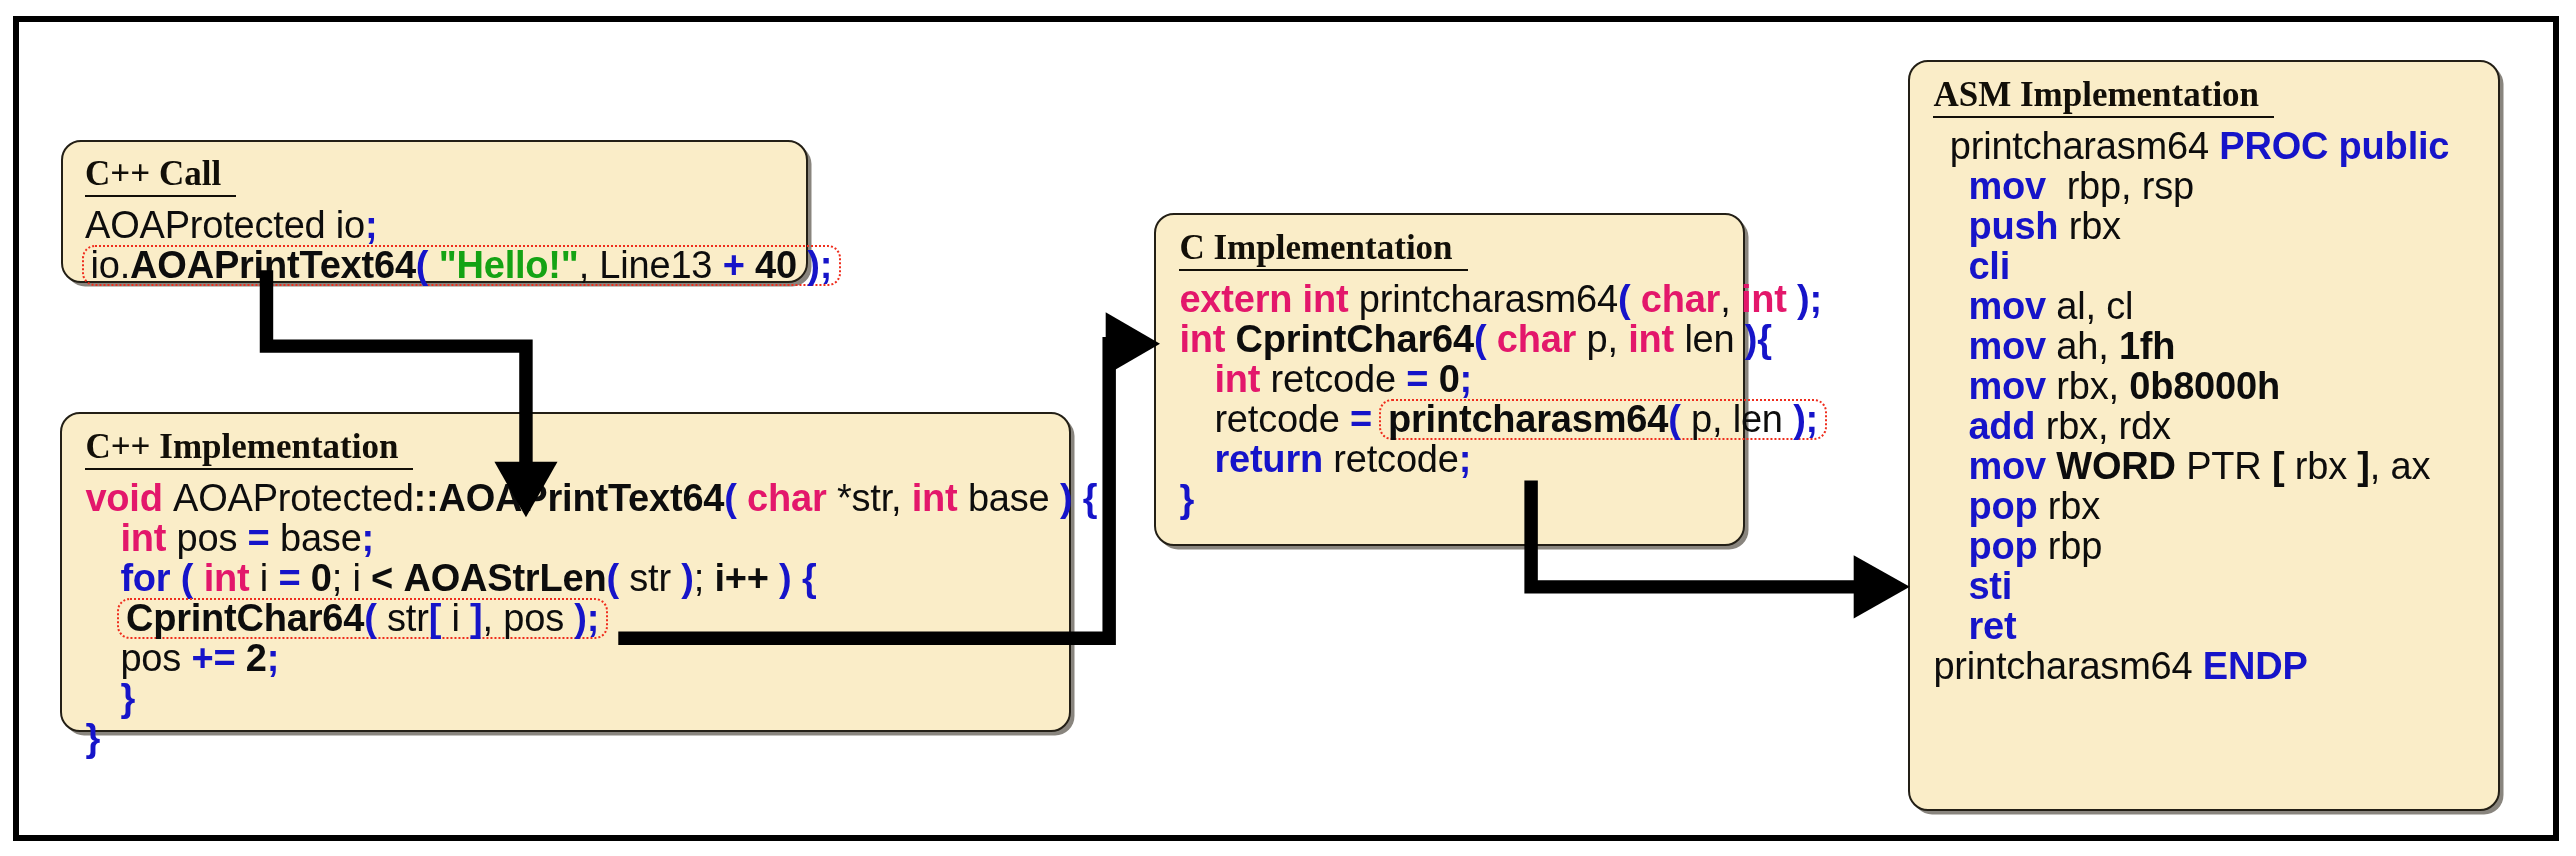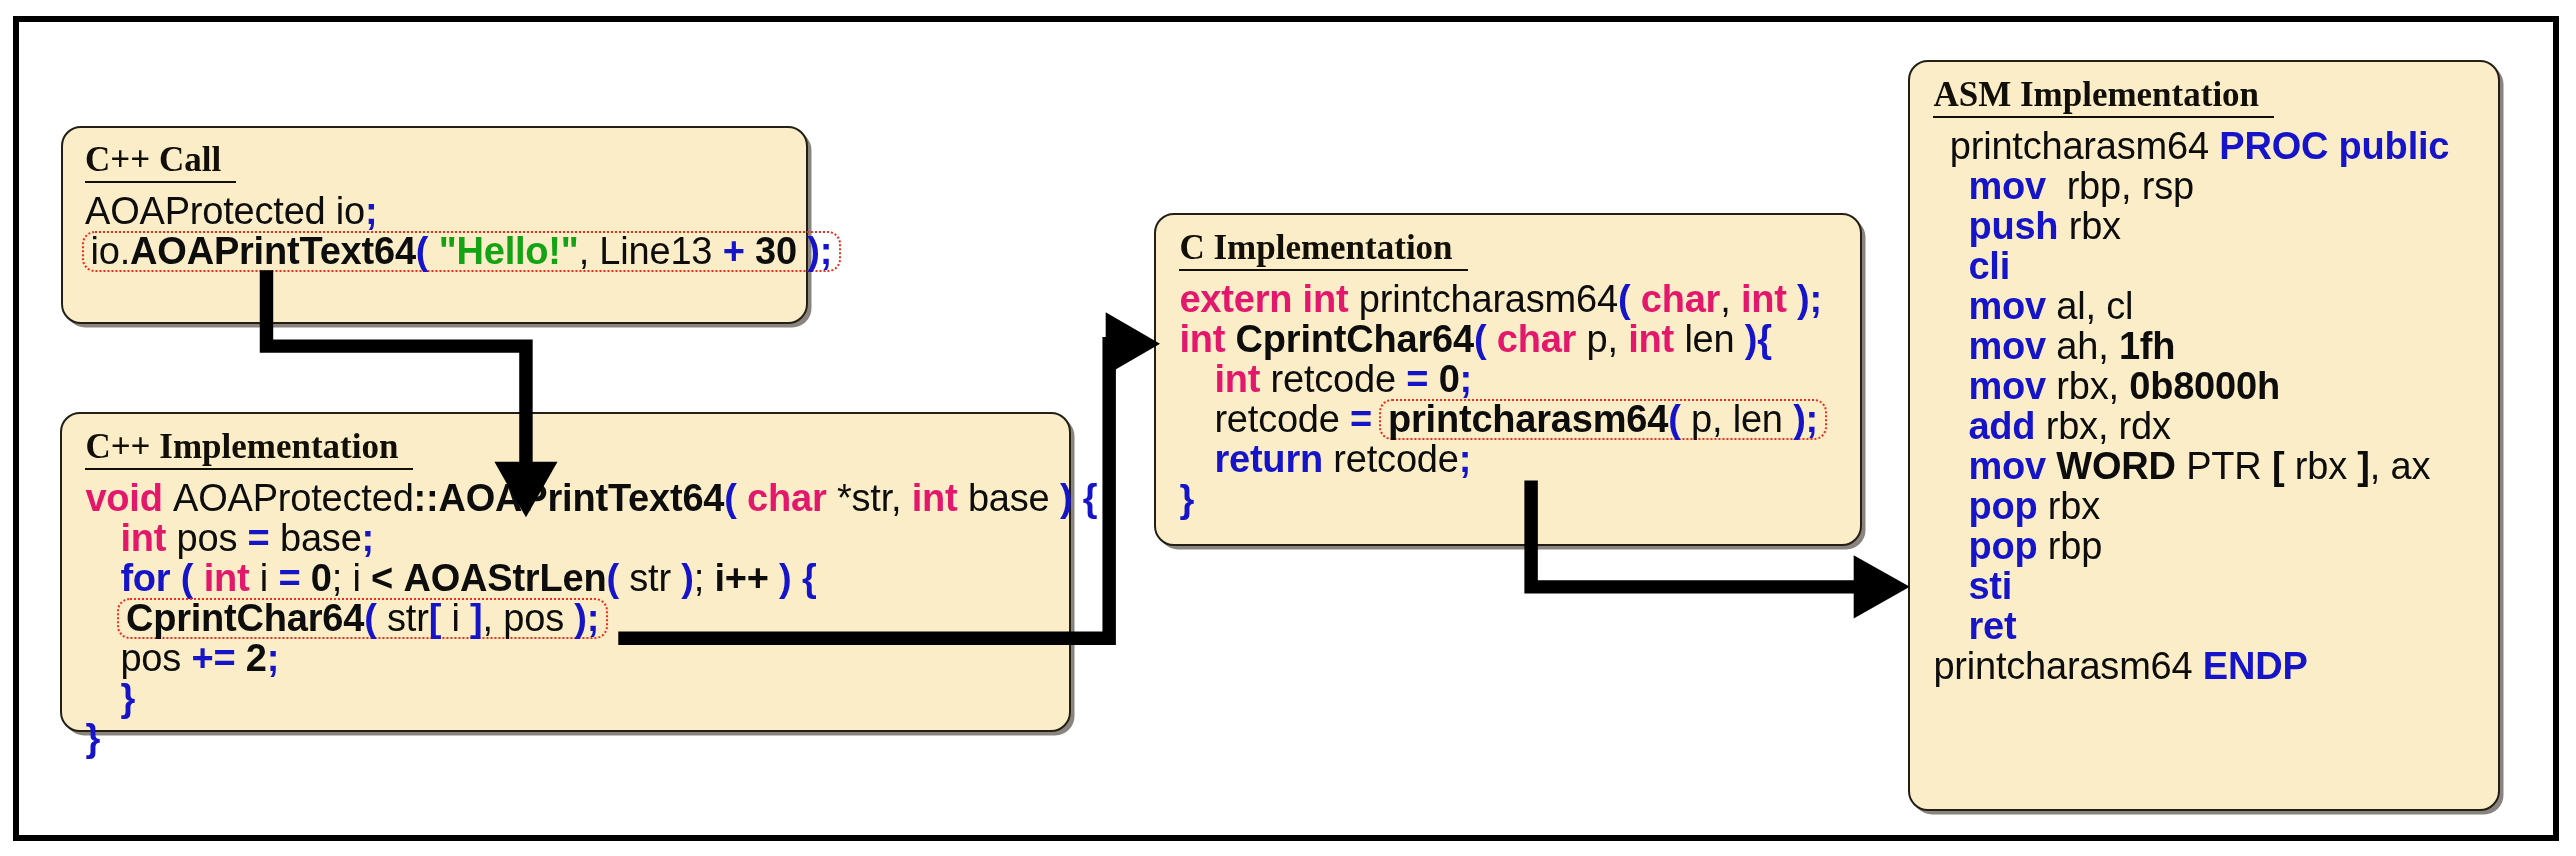--- a/index.html
+++ b/index.html
@@ -65,40 +65,40 @@
   .hl{
     display:inline-block;
     border:2.9px dotted #ef2d1d;
     border-radius:13px;
     padding:0.6px 7px 1.2px 7px;
     margin:-1.2px -3.5px;
     line-height:36px;
   }
 
   
-  #box-cpp-call      {left:61px; top:126px;  width:747px; height:198px;  padding:14px 0 0 22px;}
+  #box-cpp-call      {left:61px; top:140px;  width:747px; height:143px;  padding:14px 0 0 22px;}
   #box-cpp-impl      {left:60px; top:412px;  width:1011px; height:320px;  padding:15px 0 0 23.4px;}
-  #box-c-impl        {left:1154px;top:213px;  width:708px; height:333px;  padding:15px 0 0 23.4px;}
+  #box-c-impl        {left:1154px;top:213px;  width:591px; height:333px;  padding:15px 0 0 23.4px;}
   #box-asm-impl      {left:1908px;top:60px;  width:592px; height:751px; padding:15px 0 0 23.4px;}
 
   
   #arrows{position:absolute;left:0;top:0;width:2576px;height:857px;z-index:7;pointer-events:none;}
 </style>
 </head>
 <body>
 
 <div id="canvas">
 
   <div class="outer-frame"></div>
 
   <div class="code-box" id="box-cpp-call">
     <div class="box-title">C++ Call</div>
     <div class="code">
       <span class="ln"><span class="n">AOAProtected</span><span class="n"> io</span><span class="pn">;</span></span>
-      <span class="ln"><span class="hl"><span class="n">io.</span><span class="b">AOAPrintText64</span><span class="pn">( </span><span class="str">"Hello!"</span><span class="n">, </span><span class="n">Line13</span><span class="kw-blue"> + </span><span class="b">30</span><span class="pn"> )</span><span class="pn">;</span></span></span>
+      <span class="ln"><span class="hl"><span class="n">io.</span><span class="b">AOAPrintText64</span><span class="pn">( </span><span class="str">"Hello!"</span><span class="n">, </span><span class="n">Line13</span><span class="kw-blue"> + </span><span class="b">40</span><span class="pn"> )</span><span class="pn">;</span></span></span>
     </div>
   </div>
 
   <div class="code-box" id="box-cpp-impl">
     <div class="box-title">C++ Implementation</div>
     <div class="code">
 
       <span class="ln"><span class="kw-pink">void</span><span class="n">&nbsp;</span><span class="n">AOAProtected</span><span class="b">::</span><span class="b">AOAPrintText64</span><span class="pn">(&nbsp;</span><span class="kw-pink">char</span><span class="n">&nbsp;</span><span class="n">*str</span><span class="n">,&nbsp;</span><span class="kw-pink">int</span><span class="n">&nbsp;</span><span class="n">base</span><span class="pn">&nbsp;)</span><span class="pn">&nbsp;{</span></span>
 
       <span class="ln i1"><span class="kw-pink">int</span><span class="n">&nbsp;</span><span class="n">pos</span><span class="kw-blue">&nbsp;=&nbsp;</span><span class="n">base</span><span class="pn">;</span></span>

